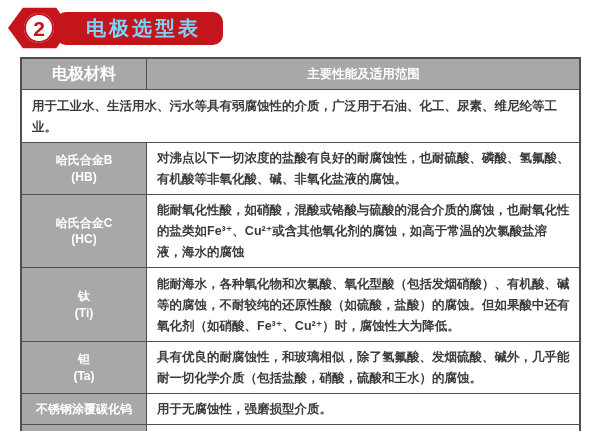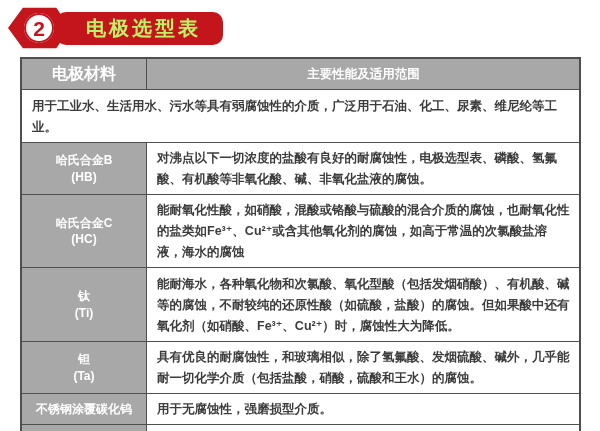--- a/index.html
+++ b/index.html
@@ -15,21 +15,21 @@
 
   
   .header{position:absolute;top:6px;left:8px;display:flex;align-items:center;}
   .badge{width:62px;height:44px;background:var(--accent);
     clip-path:polygon(0% 50%,24% 4%,78% 4%,100% 50%,78% 96%,24% 96%);
     display:flex;align-items:center;justify-content:center;position:relative;z-index:2;}
   .badge-circle{width:30px;height:30px;border-radius:50%;background:#ffffff;
     display:flex;align-items:center;justify-content:center;
     box-shadow:0 0 0 2px var(--accent) inset;}
   .badge-num{color:var(--accent);font-size:21px;font-weight:bold;line-height:1;}
-  .banner{margin-left:-14px;background:var(--accent);color:#bef264;border-radius:10px;
+  .banner{margin-left:-14px;background:var(--accent);color:#7dd3fc;border-radius:10px;
     height:33px;min-width:152px;display:flex;align-items:center;justify-content:center;
     font-size:20px;font-weight:bold;letter-spacing:3px;padding:0 22px 0 30px;z-index:1;}
 
   
   .etable{position:absolute;top:57px;left:20px;width:561px;
     border:2px solid var(--borderDark);background:#fff;}
   .trow{display:flex;border-top:1.5px solid var(--borderDark);align-items:stretch;}
   .trow:first-child{border-top:none;}
   .cell-l{width:125px;flex:0 0 125px;background:var(--cellGray);color:#ffffff;
     border-right:1.5px solid var(--borderDark);
@@ -79,21 +79,21 @@
         <div class="txt">用于工业水、生活用水、污水等具有弱腐蚀性的介质，广泛用于石油、化工、尿素、维尼纶等工业。</div>
       </div>
     </div>
 
     <div class="trow r-2">
       <div class="cell-l">
         <div>哈氏合金B</div>
         <div>(HB)</div>
       </div>
       <div class="cell-r">
-        <div class="txt">对沸点以下一切浓度的盐酸有良好的耐腐蚀性，电极选型表、磷酸、氢氟酸、有机酸等非氧化酸、碱、非氧化盐液的腐蚀。</div>
+        <div class="txt">对沸点以下一切浓度的盐酸有良好的耐腐蚀性，也耐硫酸、磷酸、氢氟酸、有机酸等非氧化酸、碱、非氧化盐液的腐蚀。</div>
       </div>
     </div>
 
     <div class="trow r-3">
       <div class="cell-l">
         <div>哈氏合金C</div>
         <div>(HC)</div>
       </div>
       <div class="cell-r">
         <div class="txt">能耐氧化性酸，如硝酸，混酸或铬酸与硫酸的混合介质的腐蚀，也耐氧化性的盐类如Fe³⁺、Cu²⁺或含其他氧化剂的腐蚀，如高于常温的次氯酸盐溶液，海水的腐蚀</div>

